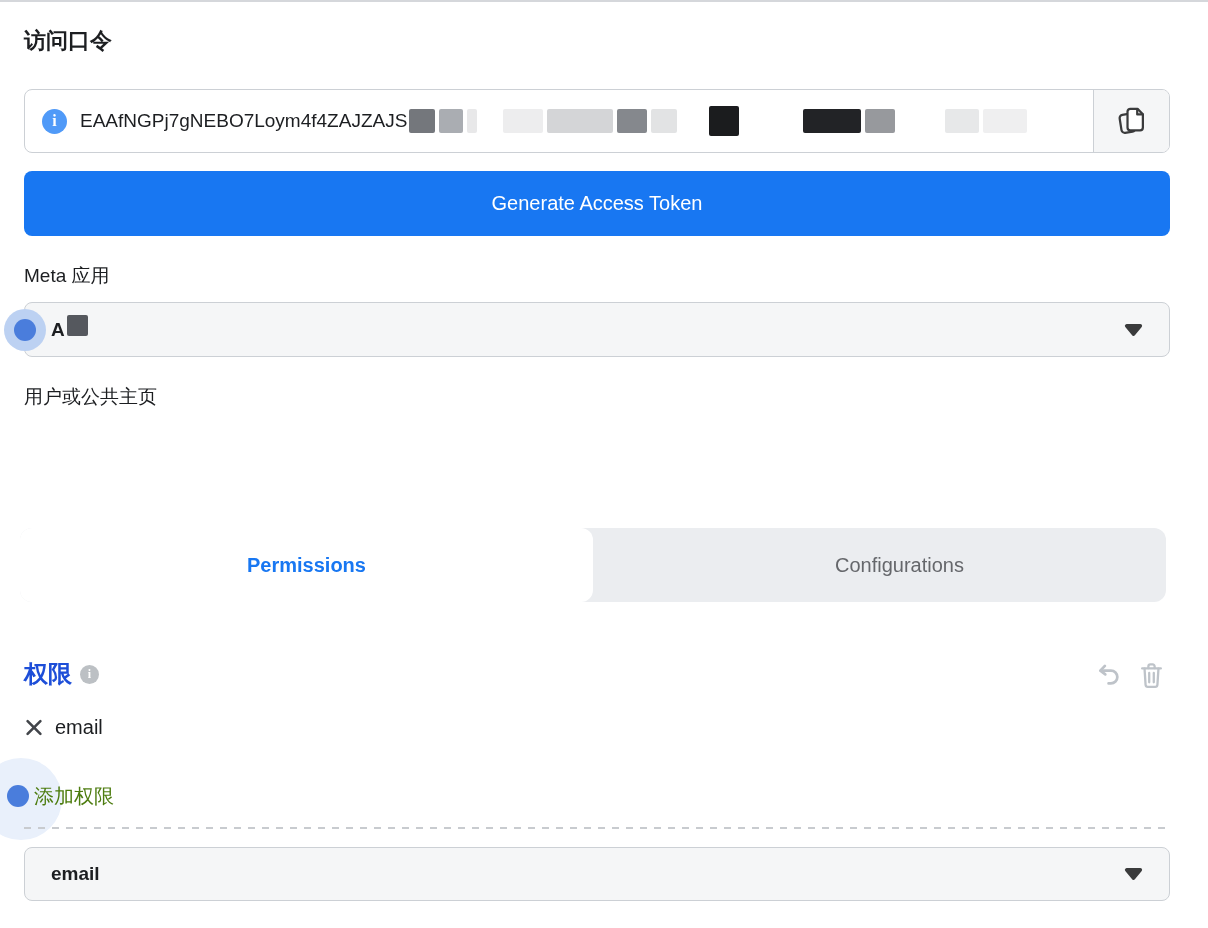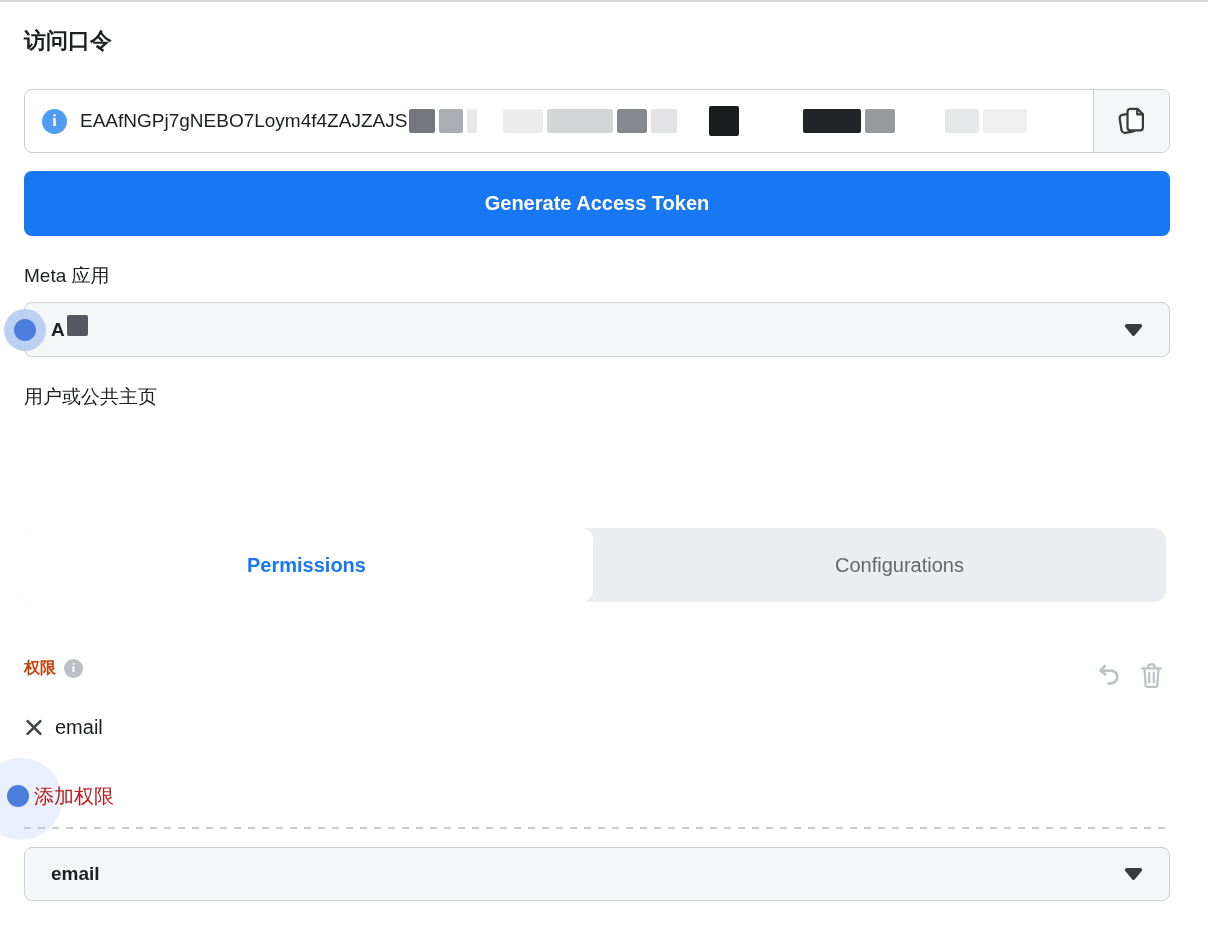--- a/index.html
+++ b/index.html
@@ -17,21 +17,21 @@
   .info-blue { width: 25px; height: 25px; border-radius: 50%; background: #509af8; color: #fff;
     font-size: 16px; font-weight: 700; display: flex; align-items: center; justify-content: center;
     margin-left: 17px; flex: 0 0 auto; font-family: "Liberation Serif", serif; }
   .token-text { margin-left: 13px; font-size: 19px; color: #1c1e21; white-space: nowrap; overflow: hidden; flex: 1 1 auto; display: flex; align-items: center; }
   .redact { display: inline-block; height: 24px; border-radius: 2px; margin-left: 4px; vertical-align: middle; flex: 0 0 auto; }
   .copy-btn { position: absolute; right: 0; top: 0; width: 76px; height: 62px; background: #f5f6f7;
     border-left: 1px solid #ccd0d5; border-radius: 0 7px 7px 0; display: flex; align-items: center; justify-content: center; cursor: pointer; }
 
   
   .gen-btn { position: absolute; left: 24px; top: 171px; width: 1146px; height: 65px; background: #1877f2;
-    border: none; border-radius: 8px; color: #fff; font-size: 20px; font-weight: 700; cursor: pointer;
+    border: none; border-radius: 8px; color: #fff; font-size: 20px; font-weight: 400; cursor: pointer;
     display: flex; align-items: center; justify-content: center; font-family: inherit; }
 
   .field-label { position: absolute; left: 24px; font-size: 19px; color: #1c1e21; }
 
   .dropdown { position: absolute; left: 24px; width: 1146px; height: 55px; background: #f5f6f7;
     border: 1px solid #ccd0d5; border-radius: 8px; display: flex; align-items: center; cursor: pointer; }
   .dd-value { margin-left: 26px; font-size: 19px; font-weight: 700; color: #1c1e21; display: flex; align-items: center; }
   .dd-caret { position: absolute; right: 25px; top: 50%; transform: translateY(-50%); }
   .dot-halo { position: absolute; left: -21px; top: 50%; transform: translateY(-50%); width: 42px; height: 42px;
     border-radius: 50%; background: #bcd1f2; }
@@ -41,35 +41,35 @@
 
   
   .tabbar { position: absolute; left: 20px; top: 528px; width: 1146px; height: 74px; background: #ebedf0;
     border-radius: 12px; display: flex; }
   .tab { flex: 1 1 50%; display: flex; align-items: center; justify-content: center; font-size: 20px; cursor: pointer; border-radius: 12px; }
   .tab.active { background: #fff; color: #1877f2; font-weight: 700; }
   .tab.inactive { color: #65676b; font-weight: 400; padding-left: 40px; }
 
   
   .perm-head { position: absolute; left: 24px; top: 658px; display: flex; align-items: center; }
-  .perm-title { font-size: 16px; font-weight: 700; color: #c2410c; }
+  .perm-title { font-size: 24px; font-weight: 700; color: #1d4ed8; }
   .info-gray { width: 19px; height: 19px; border-radius: 50%; background: #bcc0c4; color: #fff; font-size: 12px;
     font-weight: 700; display: flex; align-items: center; justify-content: center; margin-left: 8px;
     font-family: "Liberation Serif", serif; }
   .perm-tools { position: absolute; left: 1096px; top: 662px; display: flex; gap: 16px; align-items: center; }
   .tool-btn { width: 26px; height: 26px; display: flex; align-items: center; justify-content: center; cursor: pointer; }
 
   .perm-item { position: absolute; left: 24px; top: 716px; display: flex; align-items: center; gap: 11px; }
   .perm-item-label { font-size: 20px; color: #1c1e21; }
   .x-btn { width: 20px; height: 20px; display: flex; align-items: center; justify-content: center; cursor: pointer; }
 
   .add-row { position: absolute; left: 24px; top: 770px; width: 1146px; height: 56px; }
   .add-halo { position: absolute; left: -44px; top: -12px; width: 82px; height: 82px; border-radius: 50%; background: #e9f0fb; }
   .add-core { position: absolute; left: -17px; top: 15px; width: 22px; height: 22px; border-radius: 50%; background: #4a7ddc; }
-  .add-placeholder { position: absolute; left: 10px; top: 13px; font-size: 20px; color: #b91c1c; }
+  .add-placeholder { position: absolute; left: 10px; top: 13px; font-size: 20px; color: #4d7c0f; }
   .dashed-line { position: absolute; left: 24px; top: 827px; width: 1146px; height: 2px;
     background: repeating-linear-gradient(90deg, #c8cbcf 0 7px, transparent 7px 14px); }
 
   .picker { top: 847px; height: 54px; }
 </style>
 </head>
 <body>
 
 <div class="stage">
 

